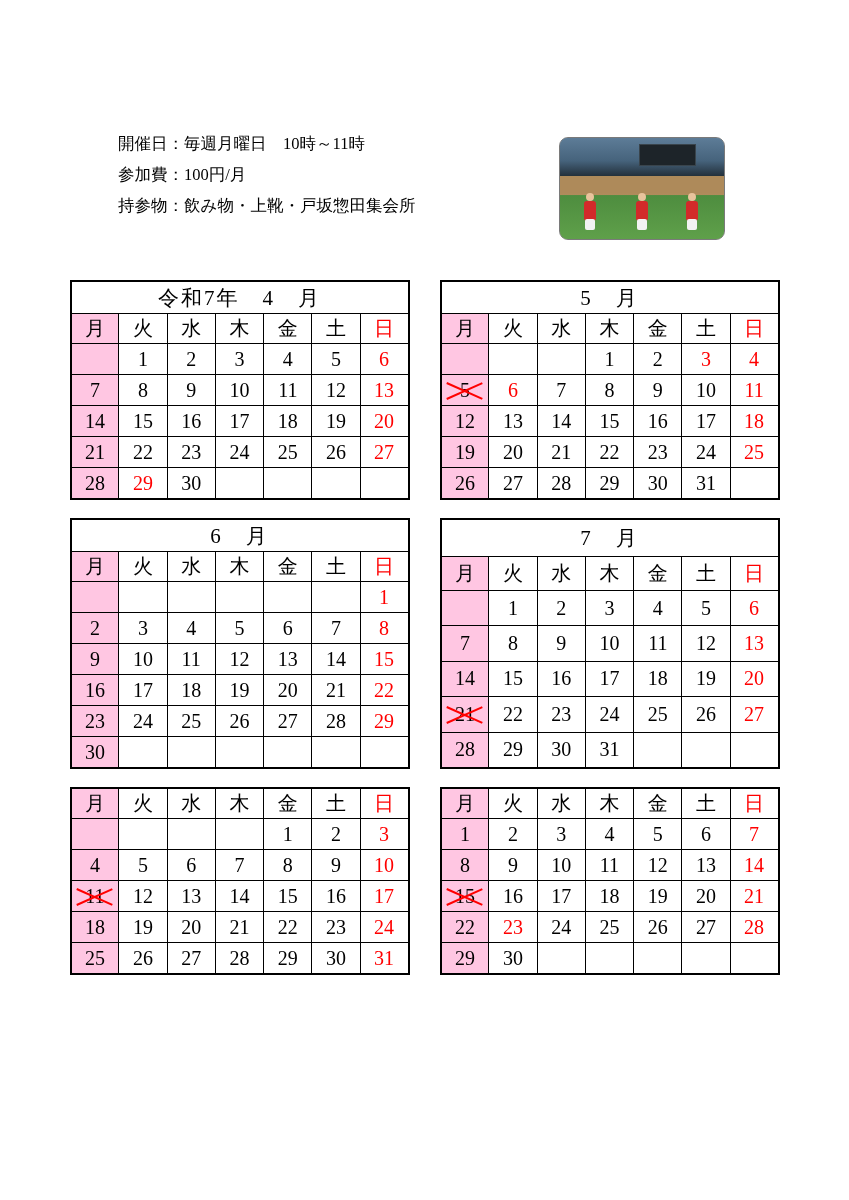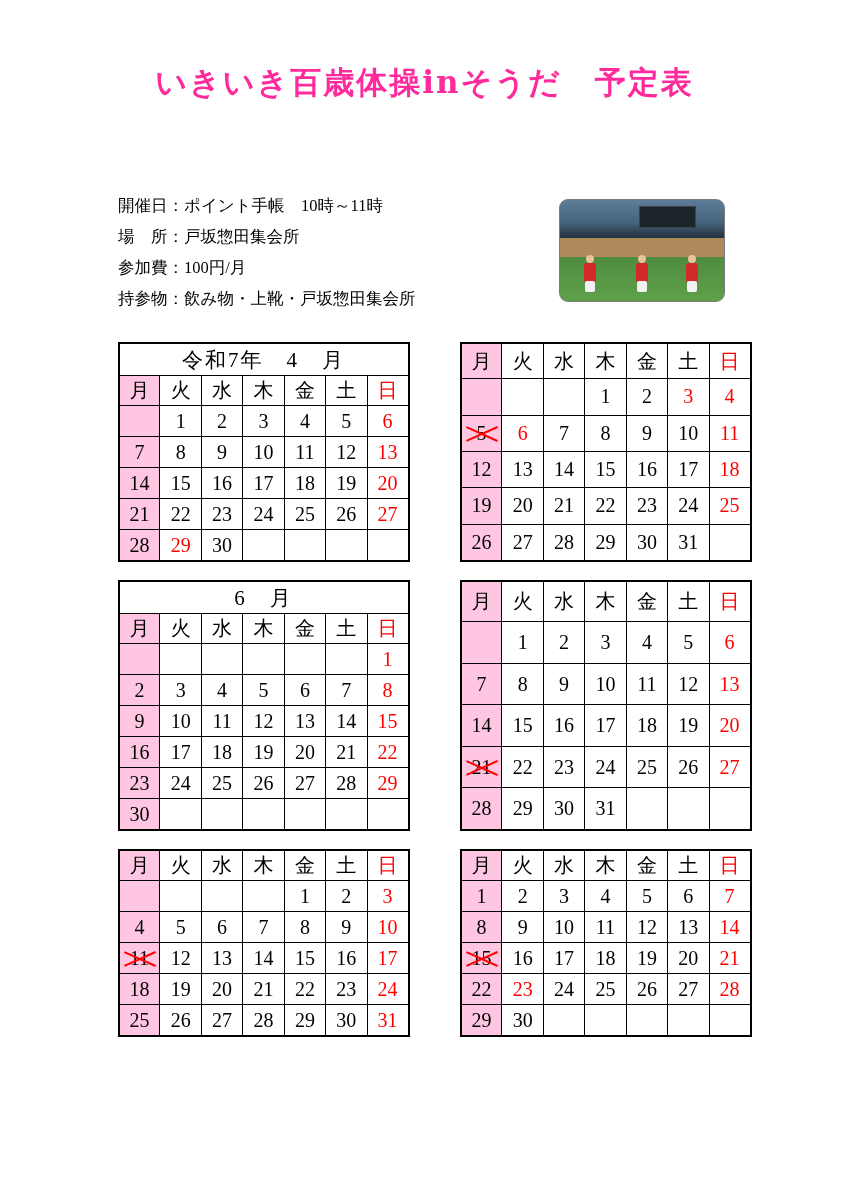--- a/index.html
+++ b/index.html
@@ -114,26 +114,25 @@
     top: 280px;
     width: 849px;
   }
   .cal-row {
     display: flex;
     justify-content: center;
     gap: 30px;
     margin-bottom: 18px;
   }
   .cal {
-    width: 292px;
+    width: 340px;
     border: 2px solid #000;
     border-collapse: collapse;
     table-layout: fixed;
     background: #fff;
-    margin-left: 20px;
   }
   .cal td, .cal th {
     border: 1px solid #000;
     text-align: center;
     font-size: 20px;
     font-family: "Liberation Serif", "DejaVu Serif", serif;
     height: 30px;
     padding: 0;
     font-weight: normal;
   }
@@ -180,28 +179,24 @@
     text-align: center;
     font-size: 19px;
     letter-spacing: 1px;
   }
 </style>
 </head>
 <body>
 
 <div class="page">
 
-  <div class="title">いきいき百歳体操inそうだ　予定表</div>
 
   <div class="info-block">
     <div class="info-line">
-      <span class="lbl">開催日：</span><span>ポイント手帳　10時～11時</span>
-    </div>
-    <div class="info-line">
-      <span class="lbl">場　所：</span><span>戸坂惣田集会所</span>
+      <span class="lbl">開催日：</span><span>毎週月曜日　10時～11時</span>
     </div>
     <div class="info-line">
       <span class="lbl">参加費：</span><span>100円/月</span>
     </div>
     <div class="info-line">
       <span class="lbl">持参物：</span><span>飲み物・上靴・戸坂惣田集会所</span>
     </div>
   </div>
 
   <div class="photo">
@@ -285,20 +280,23 @@
               <td class=""></td>
               <td class=""></td>
               <td class=""></td>
               <td class="sun"></td>
             </tr>
           </tbody>
         </table>
       <table class="cal">
           <tbody>
             <tr>
+              <th class="cal-title" colspan="7">5　月</th>
+            </tr>
+            <tr>
               <th class="dow mon-col">月</th>
               <th class="dow">火</th>
               <th class="dow">水</th>
               <th class="dow">木</th>
               <th class="dow">金</th>
               <th class="dow">土</th>
               <th class="dow sun">日</th>
             </tr>
             <tr>
               <td class="mon-col"></td>
@@ -415,20 +413,23 @@
               <td class=""></td>
               <td class=""></td>
               <td class=""></td>
               <td class="sun"></td>
             </tr>
           </tbody>
         </table>
       <table class="cal">
           <tbody>
             <tr>
+              <th class="cal-title" colspan="7">7　月</th>
+            </tr>
+            <tr>
               <th class="dow mon-col">月</th>
               <th class="dow">火</th>
               <th class="dow">水</th>
               <th class="dow">木</th>
               <th class="dow">金</th>
               <th class="dow">土</th>
               <th class="dow sun">日</th>
             </tr>
             <tr>
               <td class="mon-col"></td>

